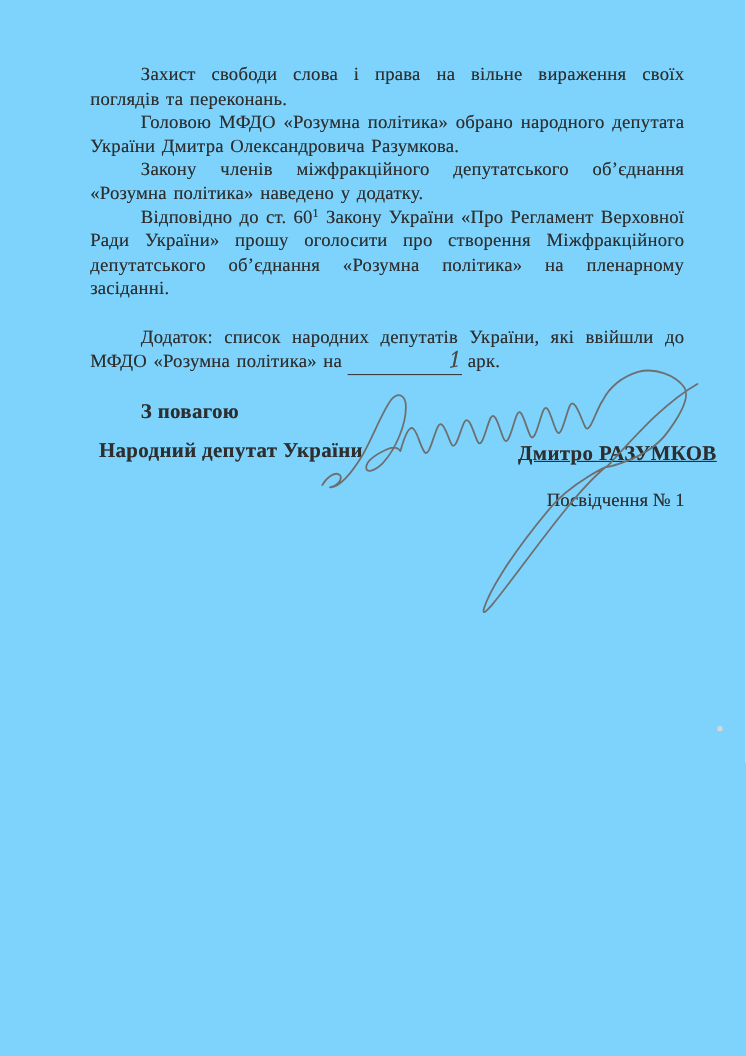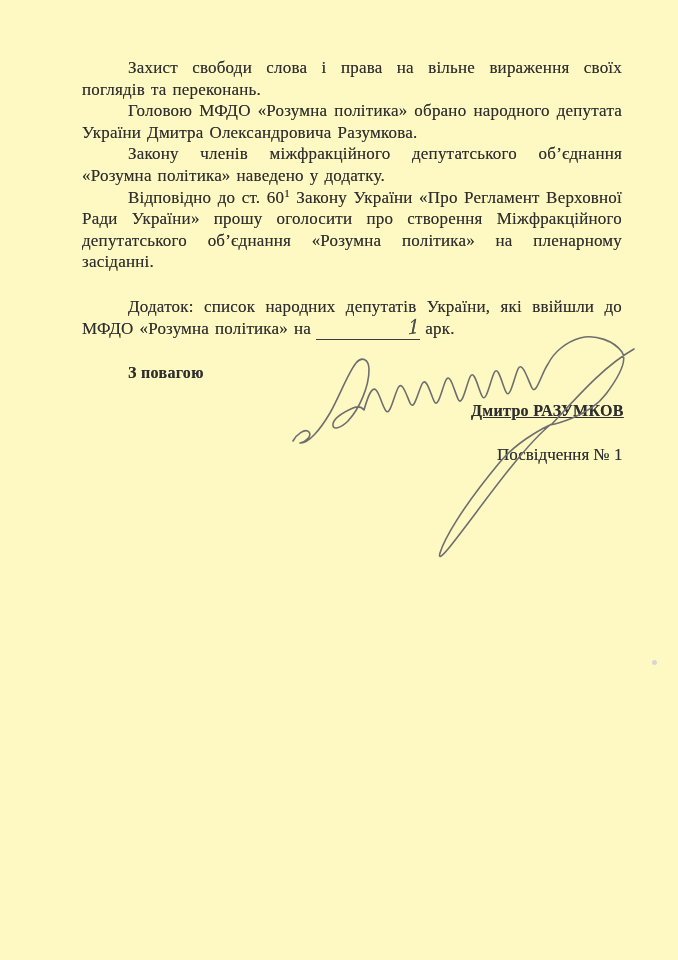--- a/index.html
+++ b/index.html
@@ -4,21 +4,21 @@
 <style>
   html, body {
     margin: 0;
     padding: 0;
     background: #ffffff;
   }
   .page {
     position: relative;
     width: 678px;
     height: 960px;
-    background: #fef9c3;
+    background: #7dd3fc;
     overflow: hidden;
     font-family: "Liberation Serif", "DejaVu Serif", serif;
     color: #2e2e2e;
   }
   
   .doc-body {
     position: absolute;
     top: 57px;
     left: 82px;
     width: 540px;
@@ -58,21 +58,21 @@
     font-style: italic;
     font-size: 19px;
     color: #4a4a4a;
     transform: rotate(-9deg) skewX(-10deg);
     position: relative;
     top: 1px;
   }
   
   .sig-label {
     position: absolute;
-    font-size: 16px;
+    font-size: 19px;
     font-weight: bold;
     letter-spacing: 0.3px;
     white-space: nowrap;
     text-shadow: 0 0 0.4px rgba(46,46,46,0.55);
   }
   .closing       { top: 364px; left: 128px; }
   .position-line { top: 399px; left: 90px;  }
   .signer-name   { top: 402px; left: 471px; text-decoration: underline; }
   .credential {
     position: absolute;
@@ -116,20 +116,21 @@
   <div class="doc-body">
     <p>Захист свободи слова і права на вільне вираження своїх поглядів та переконань.</p>
     <p>Головою МФДО «Розумна політика» обрано народного депутата України Дмитра Олександровича Разумкова.</p>
     <p>Закону членів міжфракційного депутатського об’єднання «Розумна політика» наведено у додатку.</p>
     <p><span>Відповідно до ст. 60</span><sup class="ref">1</sup><span> Закону України «Про Регламент Верховної Ради України» прошу оголосити про створення Міжфракційного депутатського об’єднання «Розумна політика» на пленарному засіданні.</span></p>
     <p class="attachment"><span>Додаток: список народних депутатів України, які ввійшли до МФДО «Розумна політика» на</span><span class="blank-line"><span class="handwritten-number">1</span></span><span>арк.</span></p>
   </div>
 
   <div class="sig-label closing">З повагою</div>
 
+  <div class="sig-label position-line">Народний депутат України</div>
 
   <div class="sig-label signer-name">Дмитро РАЗУМКОВ</div>
 
   <div class="credential">Посвідчення № 1</div>
 
   <svg class="signature-svg" width="678" height="960" viewBox="0 0 678 960" aria-hidden="true">
 
     <path d="M293,441
              C297,434 305,428 309,432
              C312,436 306,442 300,443

